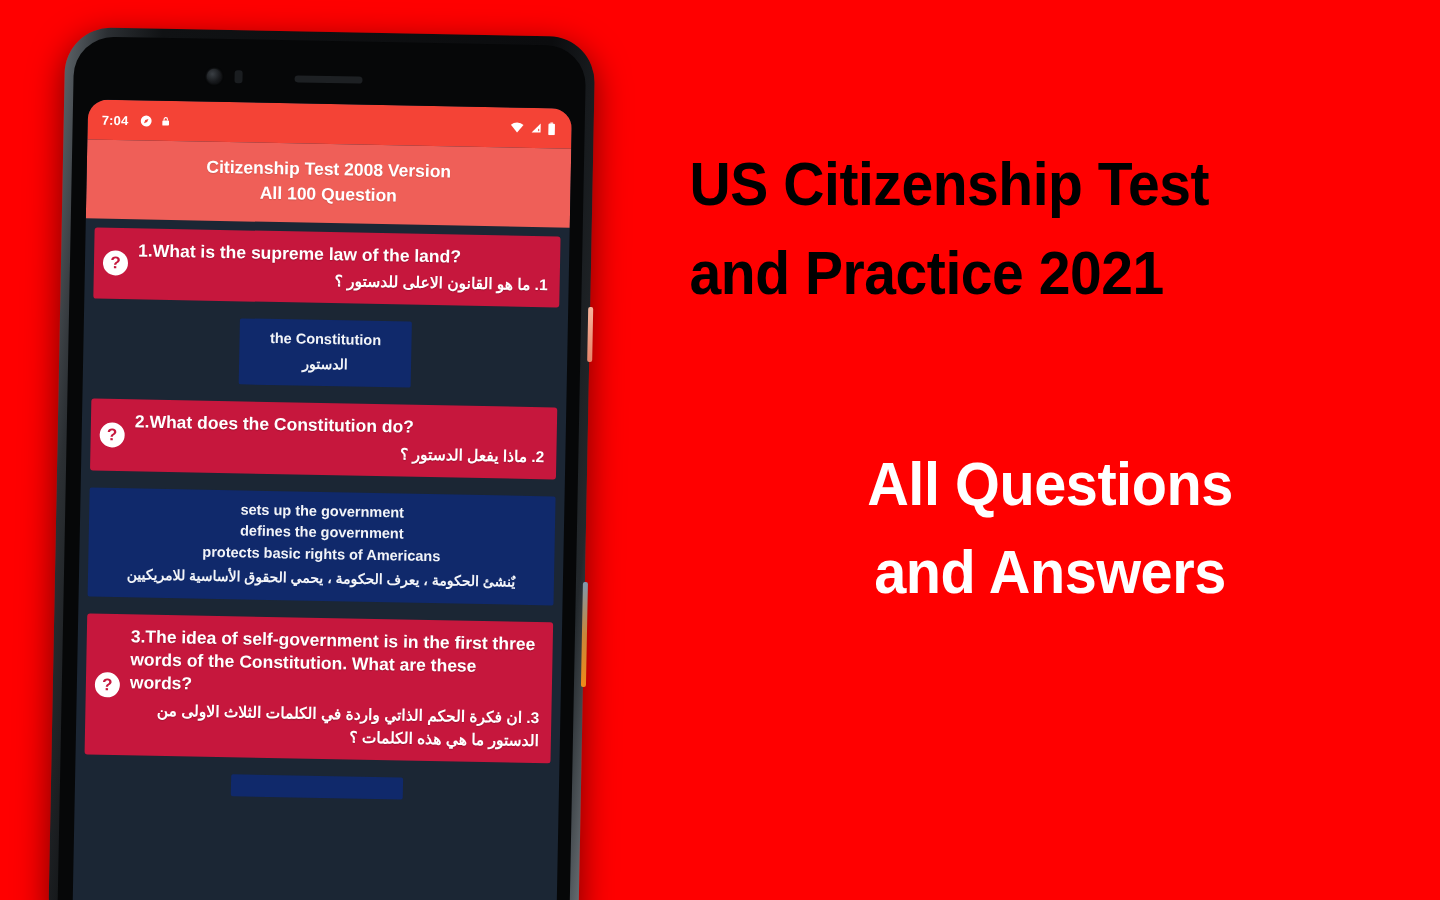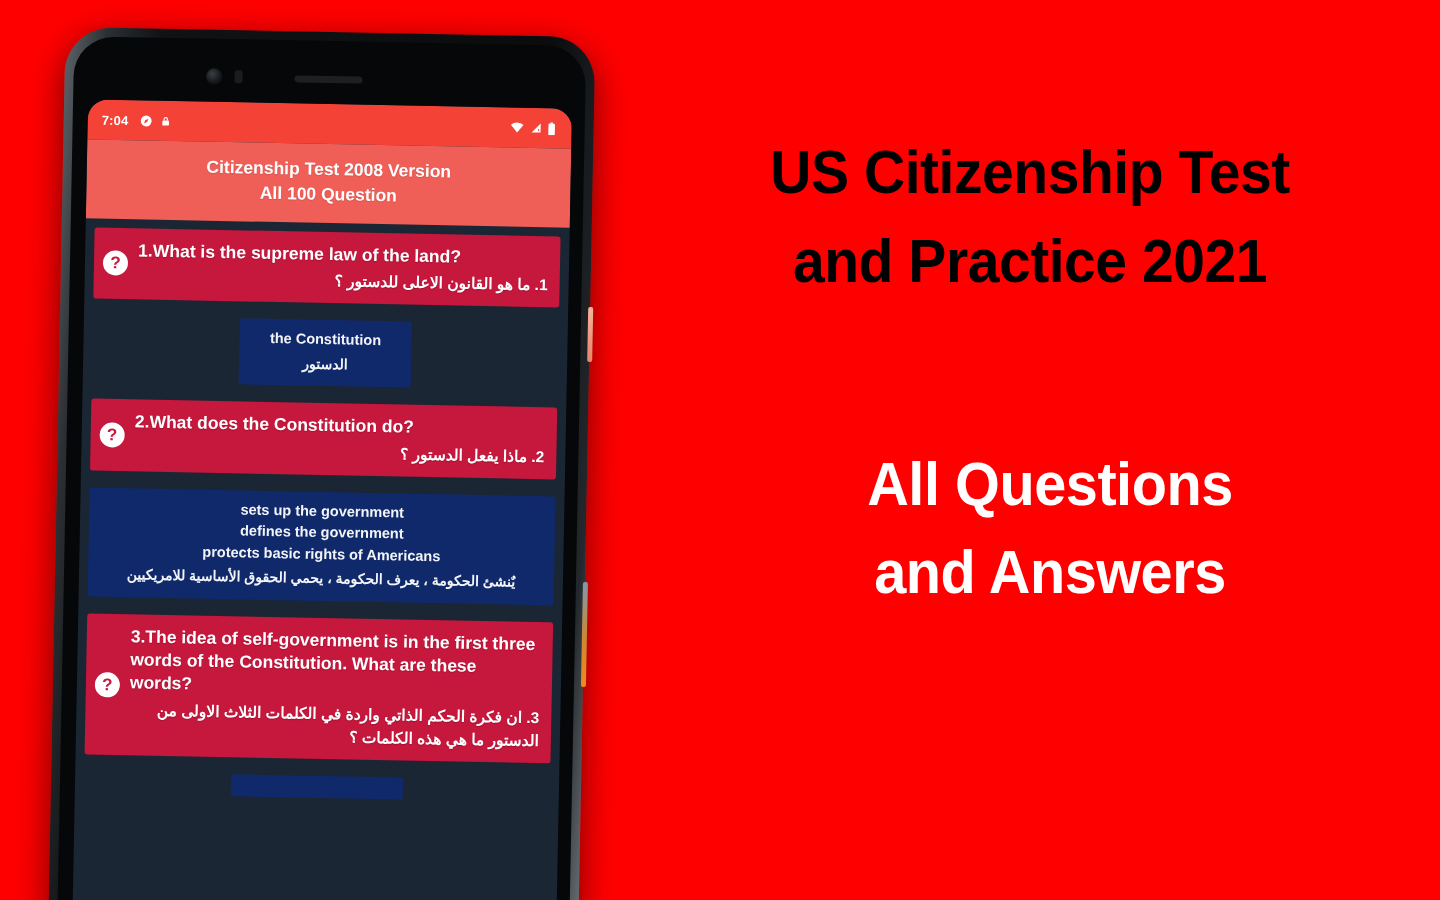--- a/index.html
+++ b/index.html
@@ -7,22 +7,21 @@
     width:1440px; height:900px; overflow:hidden;
     background:#FF0000;
     font-family:"Liberation Sans", sans-serif;
   }
 
   #stage { position:relative; width:1440px; height:900px; background:#FF0000; }
 
   
   .promo {
     position:absolute;
-    left:660px; top:128px; width:740px;
-    text-align:center;
+    left:660px; top:140px; width:740px;
   }
   .promo-headline {
     color:#000000;
     font-weight:bold;
     font-size:62px;
     line-height:1.43;
     letter-spacing:-0.5px;
     transform:scaleX(0.92);
     transform-origin:center top;
     white-space:pre-line;

